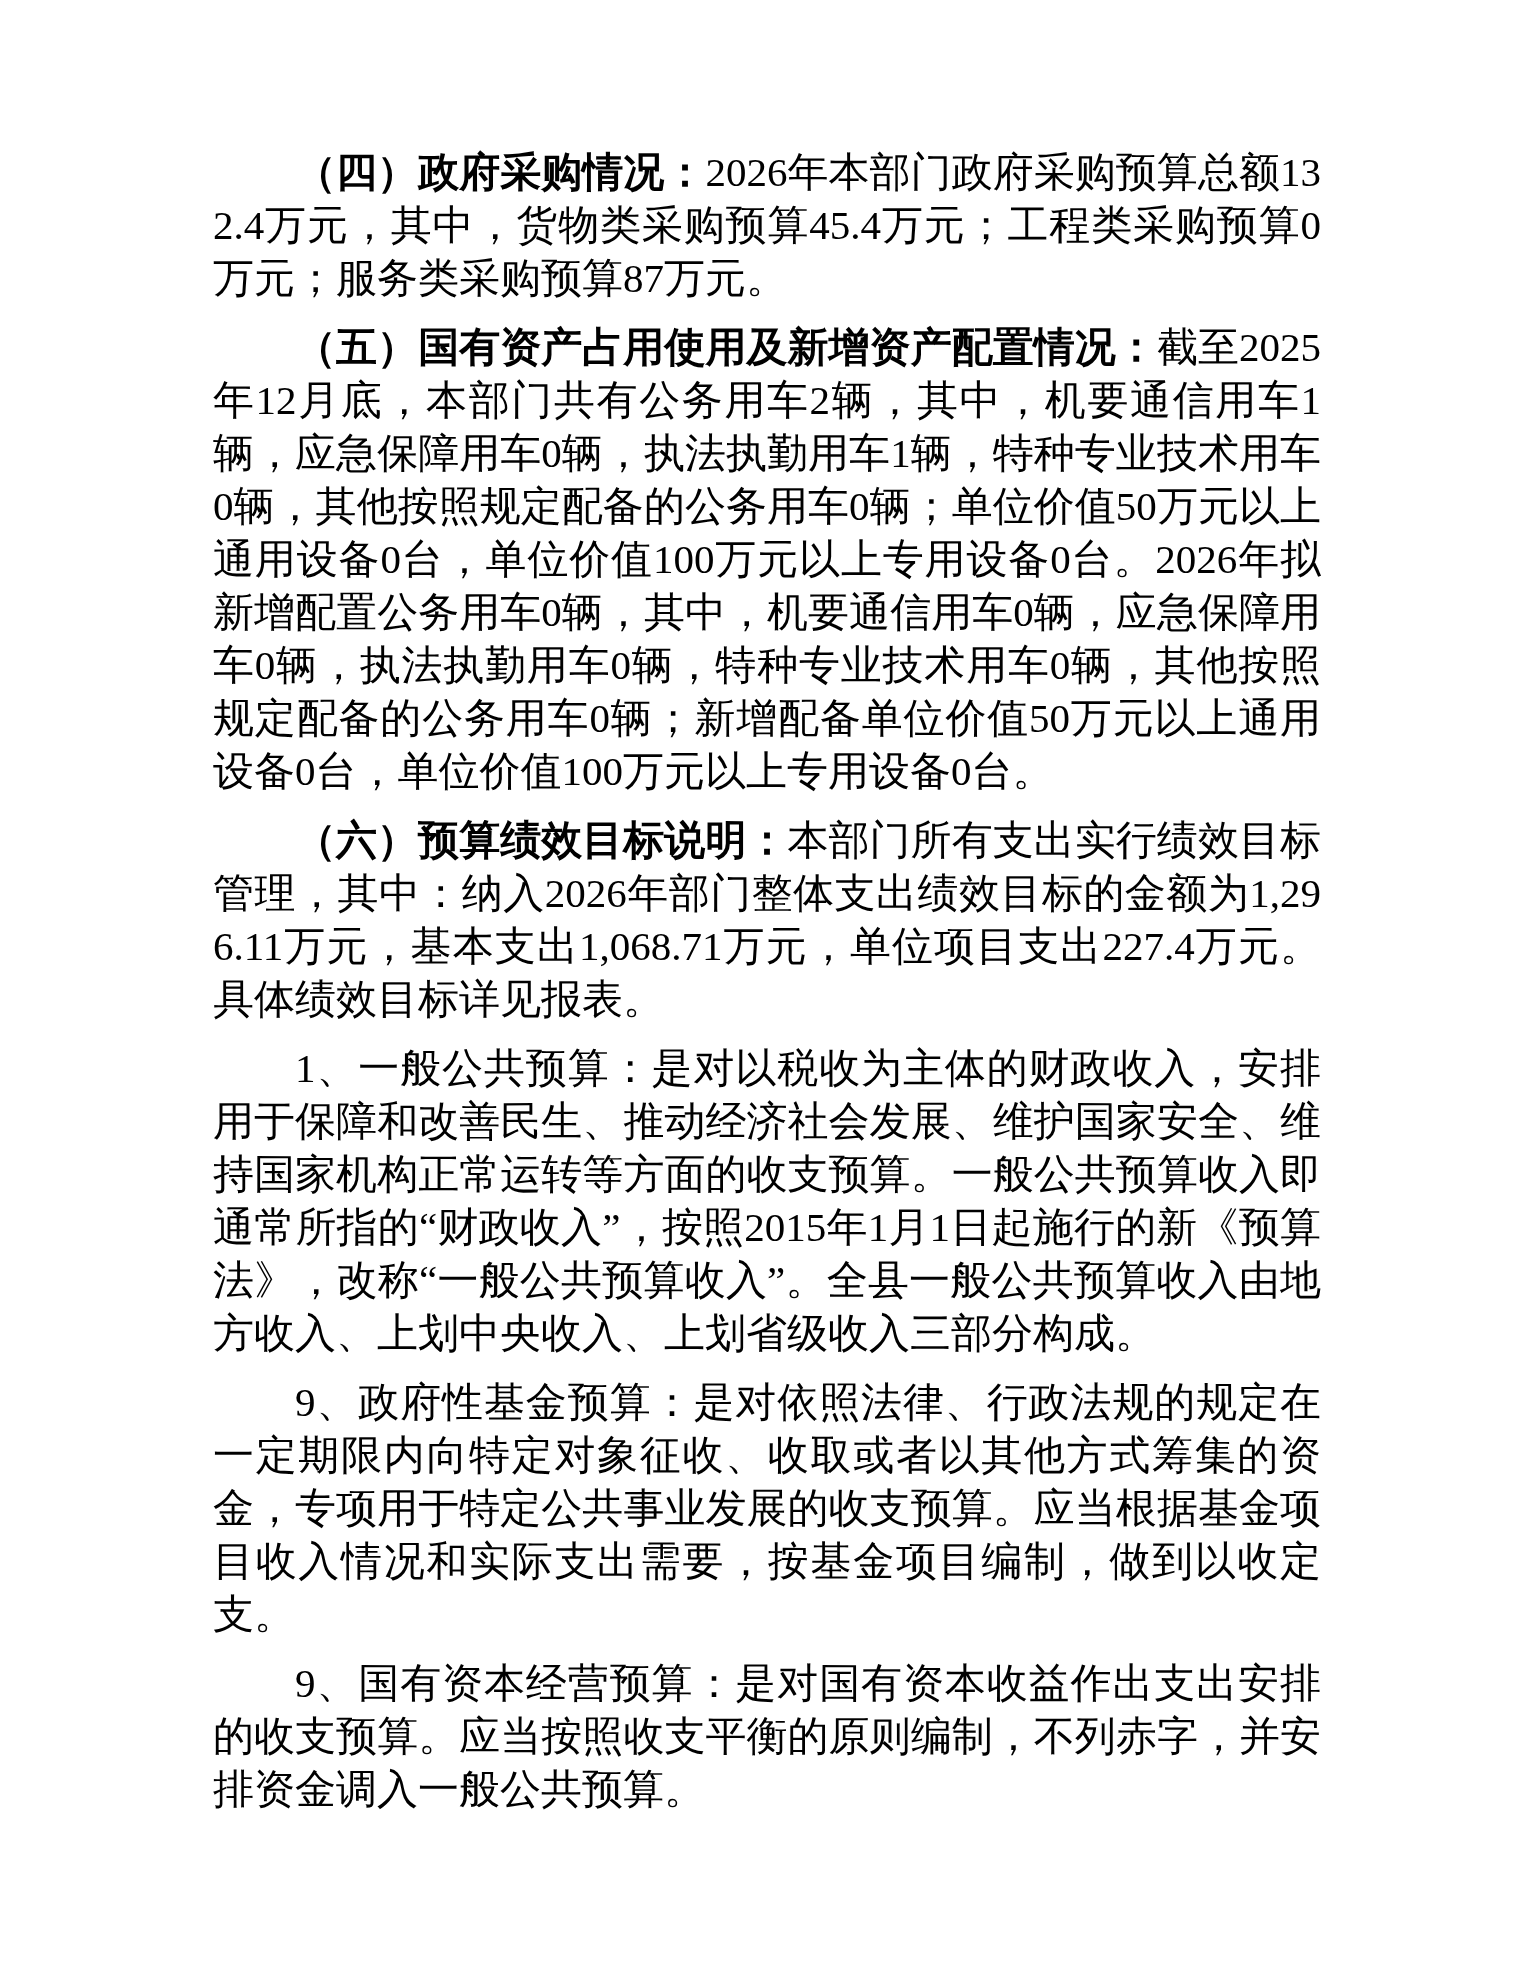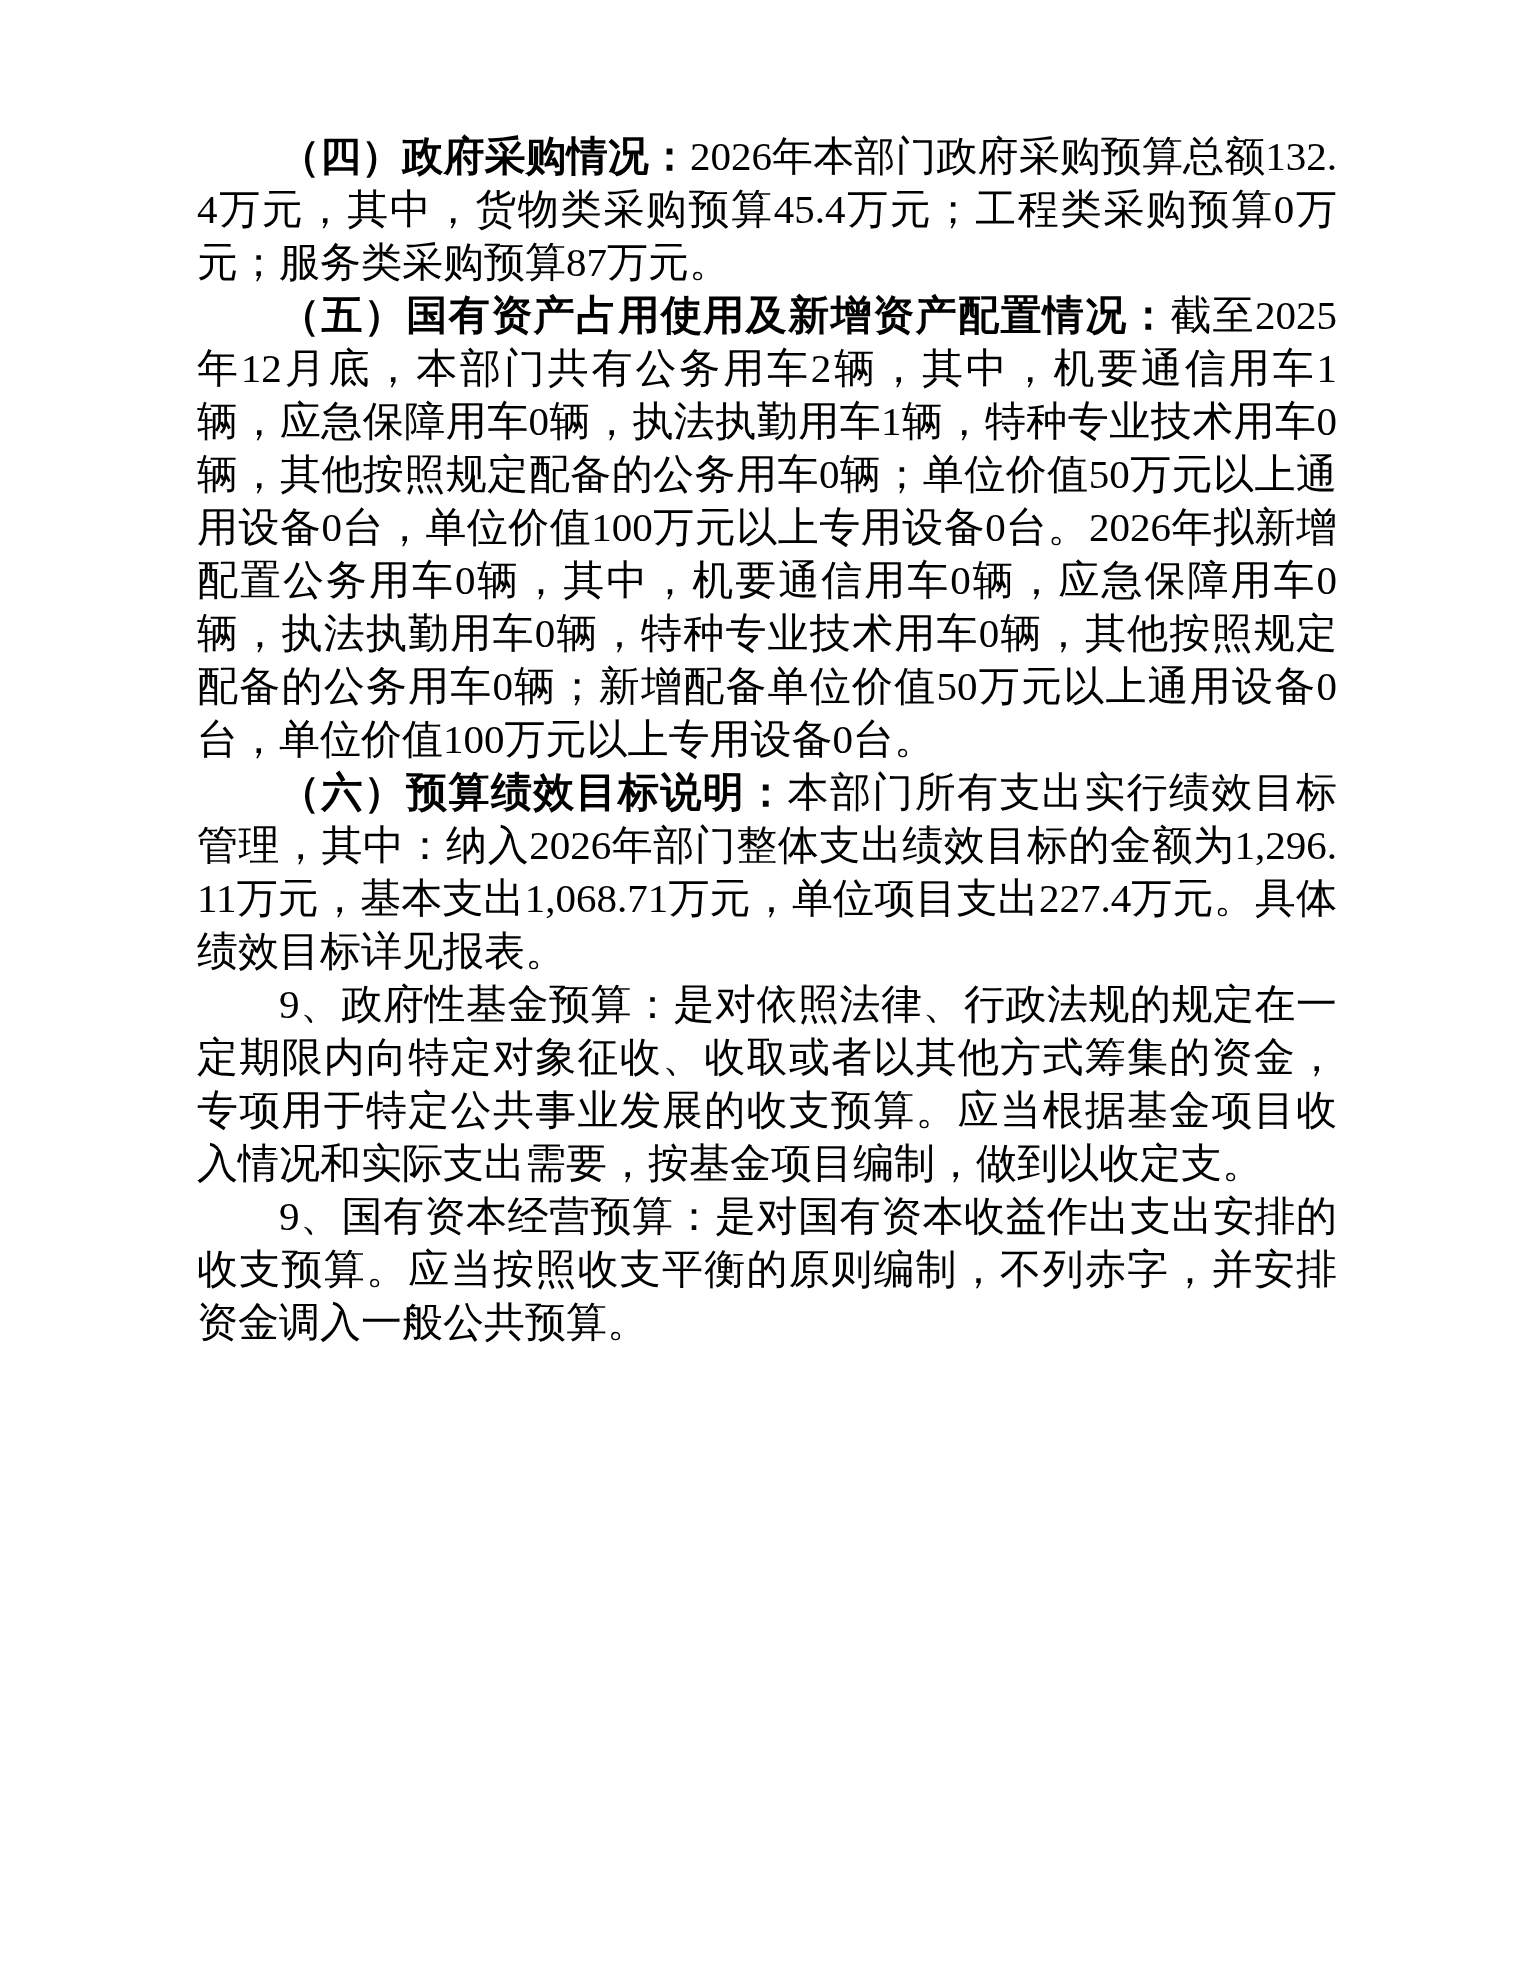--- a/index.html
+++ b/index.html
@@ -18,21 +18,21 @@
     position: absolute;
     left: 197px;
     top: 130px;
     width: 1140px;
     font-size: 41px;
     line-height: 53px;
     text-align: justify;
     text-justify: inter-character;
   }
   .para {
-    margin: 0;
+    margin: 16px;
     padding: 0;
     text-indent: 2em;
     word-break: break-all;
   }
   .lead {
     font-weight: bold;
   }
   .heading {
     font-weight: bold;
     text-align: left;
@@ -43,18 +43,19 @@
 
 <div class="doc">
 
   <p class="para"><span class="lead">（四）政府采购情况：</span><span>2026年本部门政府采购预算总额132.4万元，其中，货物类采购预算45.4万元；工程类采购预算0万元；服务类采购预算87万元。</span></p>
 
   <p class="para"><span class="lead">（五）国有资产占用使用及新增资产配置情况：</span><span>截至2025年12月底，本部门共有公务用车2辆，其中，机要通信用车1辆，应急保障用车0辆，执法执勤用车1辆，特种专业技术用车0辆，其他按照规定配备的公务用车0辆；单位价值50万元以上通用设备0台，单位价值100万元以上专用设备0台。2026年拟新增配置公务用车0辆，其中，机要通信用车0辆，应急保障用车0辆，执法执勤用车0辆，特种专业技术用车0辆，其他按照规定配备的公务用车0辆；新增配备单位价值50万元以上通用设备0台，单位价值100万元以上专用设备0台。</span></p>
 
   <p class="para"><span class="lead">（六）预算绩效目标说明：</span><span>本部门所有支出实行绩效目标管理，其中：纳入2026年部门整体支出绩效目标的金额为1,296.11万元，基本支出1,068.71万元，单位项目支出227.4万元。具体绩效目标详见报表。</span></p>
 
 
+  <p class="para"><span>1、一般公共预算：是对以税收为主体的财政收入，安排用于保障和改善民生、推动经济社会发展、维护国家安全、维持国家机构正常运转等方面的收支预算。一般公共预算收入即通常所指的“财政收入”，按照2015年1月1日起施行的新《预算法》，改称“一般公共预算收入”。全县一般公共预算收入由地方收入、上划中央收入、上划省级收入三部分构成。</span></p>
 
   <p class="para"><span>9、政府性基金预算：是对依照法律、行政法规的规定在一定期限内向特定对象征收、收取或者以其他方式筹集的资金，专项用于特定公共事业发展的收支预算。应当根据基金项目收入情况和实际支出需要，按基金项目编制，做到以收定支。</span></p>
 
   <p class="para"><span>9、国有资本经营预算：是对国有资本收益作出支出安排的收支预算。应当按照收支平衡的原则编制，不列赤字，并安排资金调入一般公共预算。</span></p>
 
 </div>
 
 </body></html>

